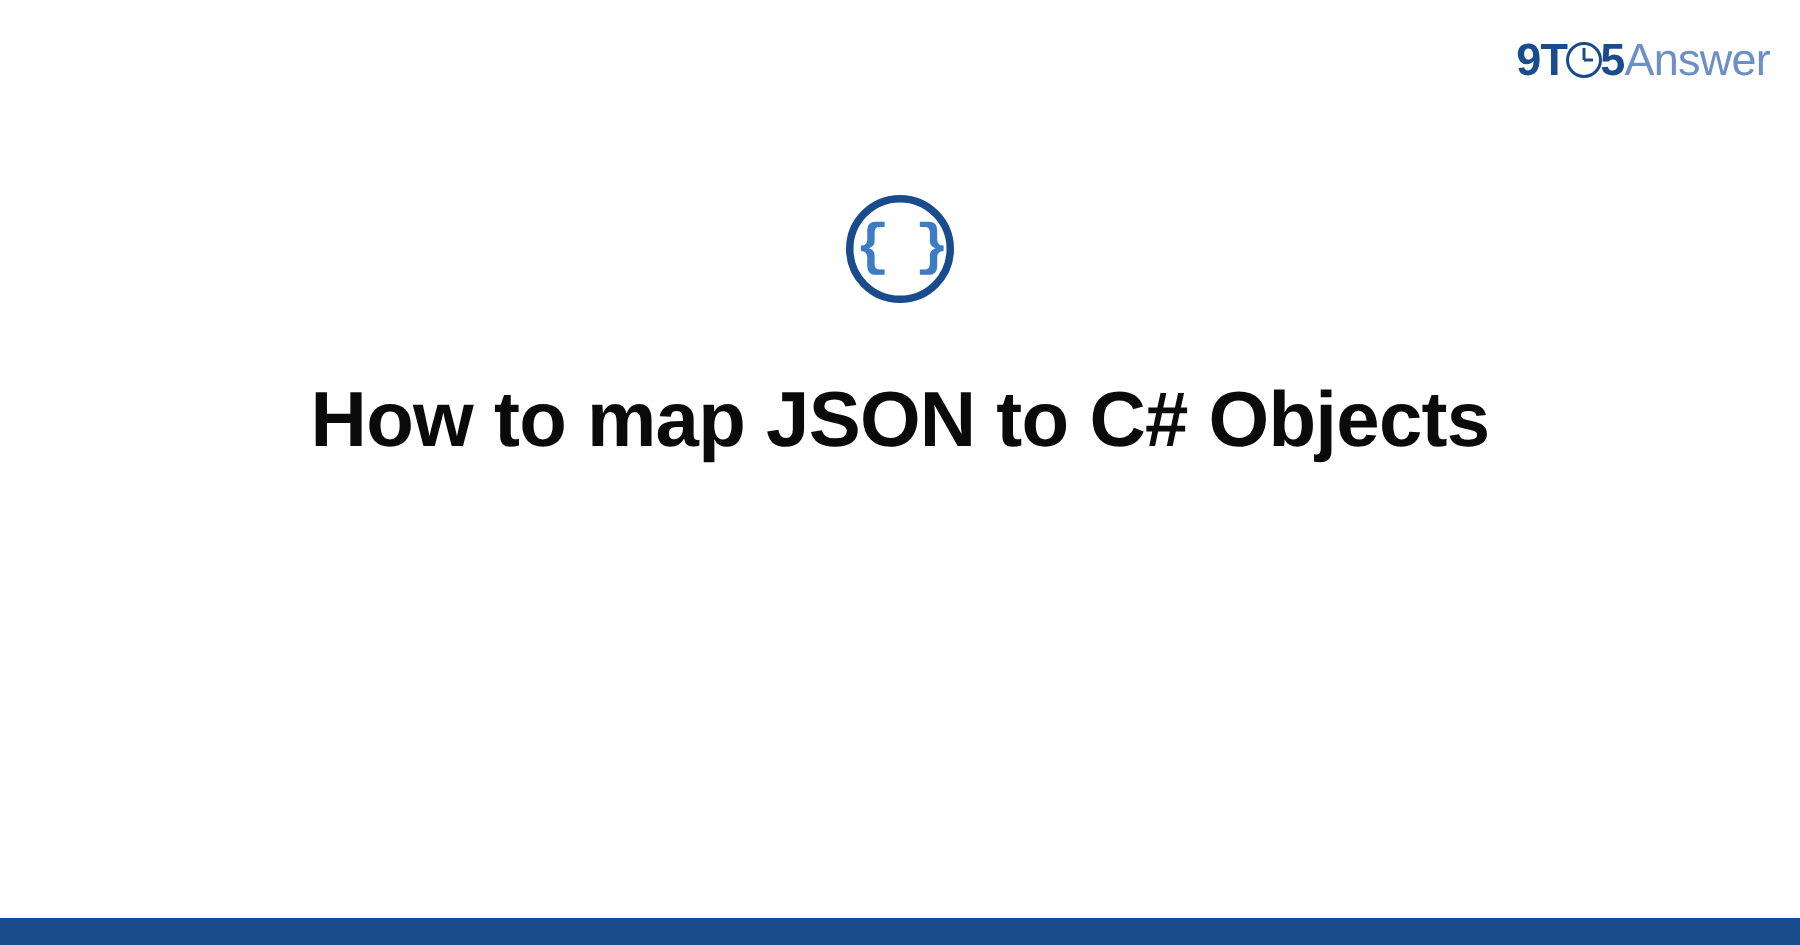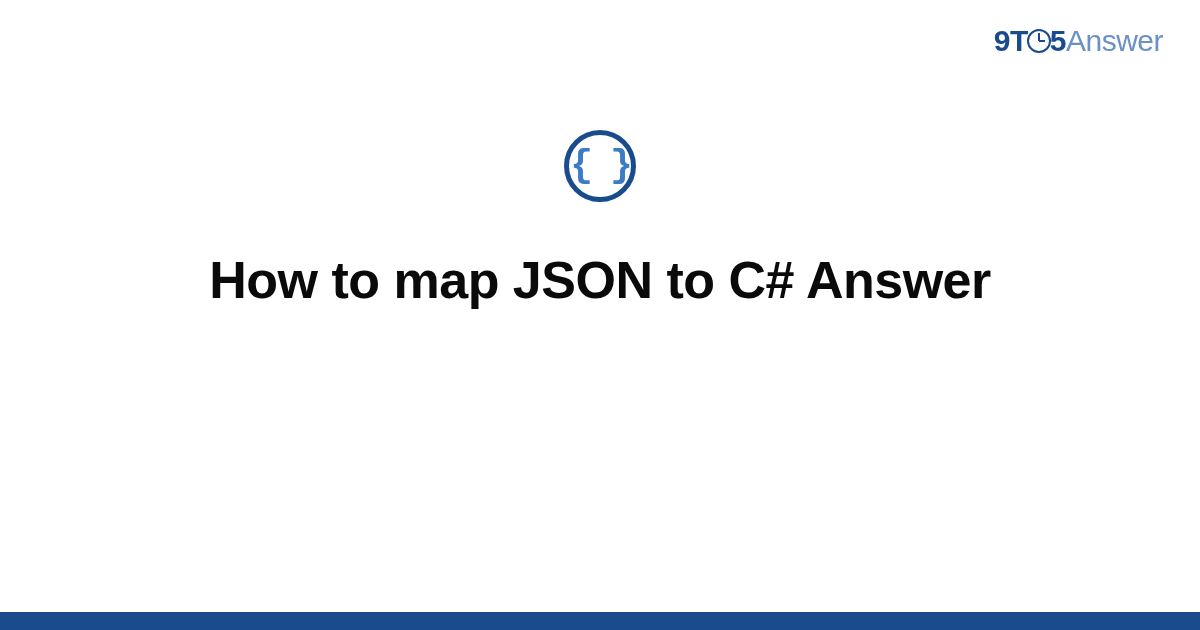--- a/index.html
+++ b/index.html
@@ -11,21 +11,21 @@
       width: 1200px;
       height: 630px;
       background: #ffffff;
       font-family: -apple-system, BlinkMacSystemFont, "Segoe UI", Helvetica, Arial, sans-serif;
       position: relative;
       overflow: hidden;
     }
     .logo {
       position: absolute;
       top: 24px;
-      right: 37px;
+      right: 20px;
       font-size: 30px;
       font-weight: 600;
       letter-spacing: -0.5px;
     }
     .logo-nine {
       color: #1a4b8c;
     }
     .logo-t {
       color: #1a4b8c;
     }
@@ -116,16 +116,16 @@
 <body>
 
 <div class="logo">
   <span class="logo-nine">9</span><span class="logo-t">T</span><span class="logo-clock"></span><span class="logo-five">5</span><span class="logo-answer">Answer</span>
 </div>
 
 <div class="content">
   <div class="icon-circle">
     <span class="braces">{ }</span>
   </div>
-  <h1 class="title">How to map JSON to C# Answer</h1>
+  <h1 class="title">How to map JSON to C# Objects</h1>
 </div>
 
 <div class="bottom-bar"></div>
 
 </body></html>

